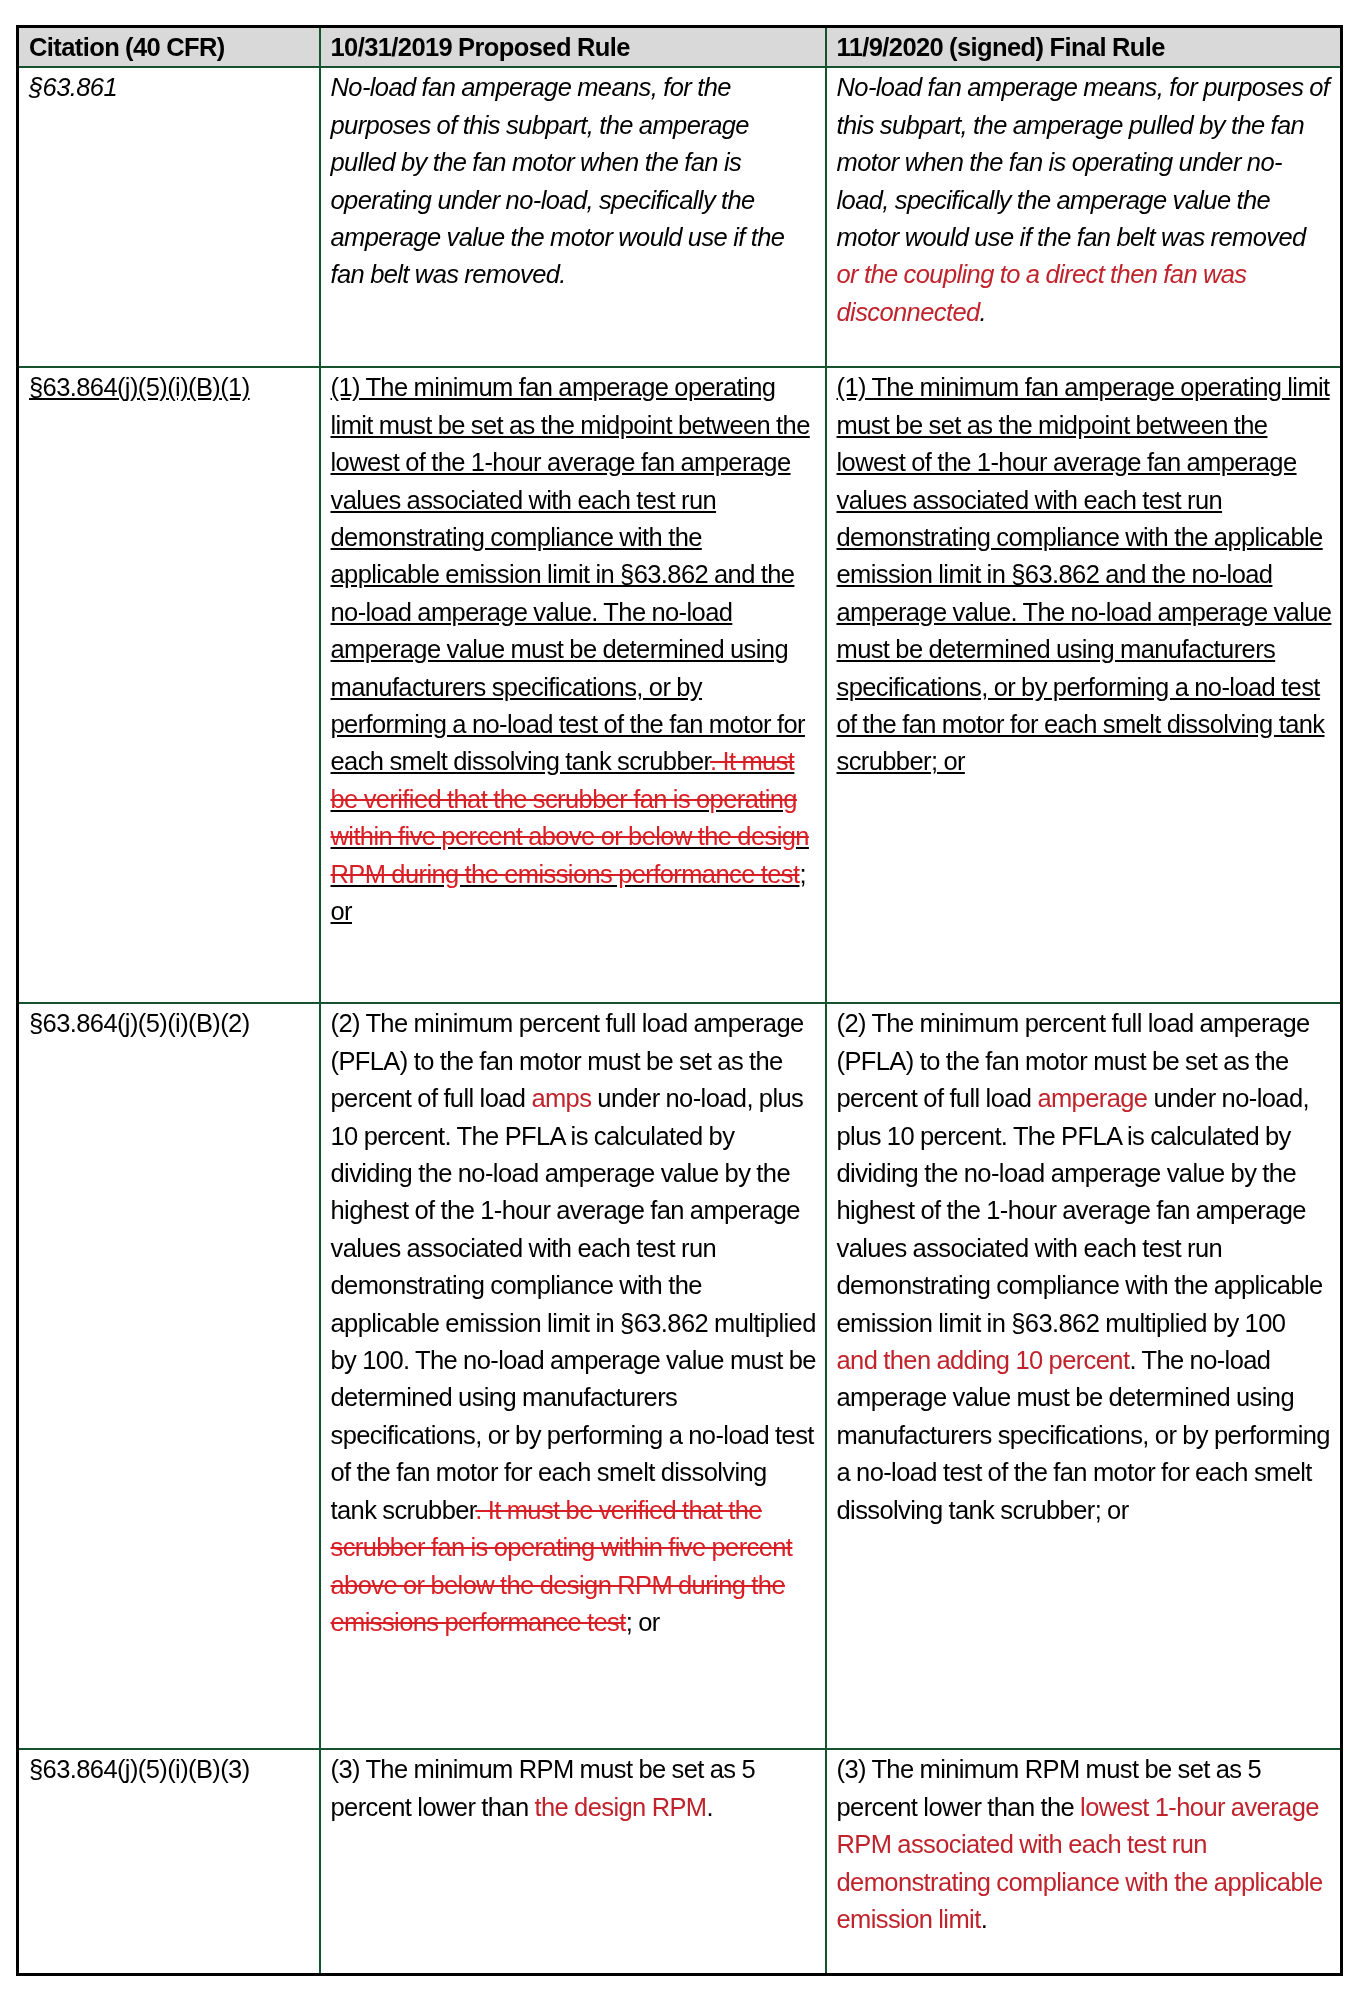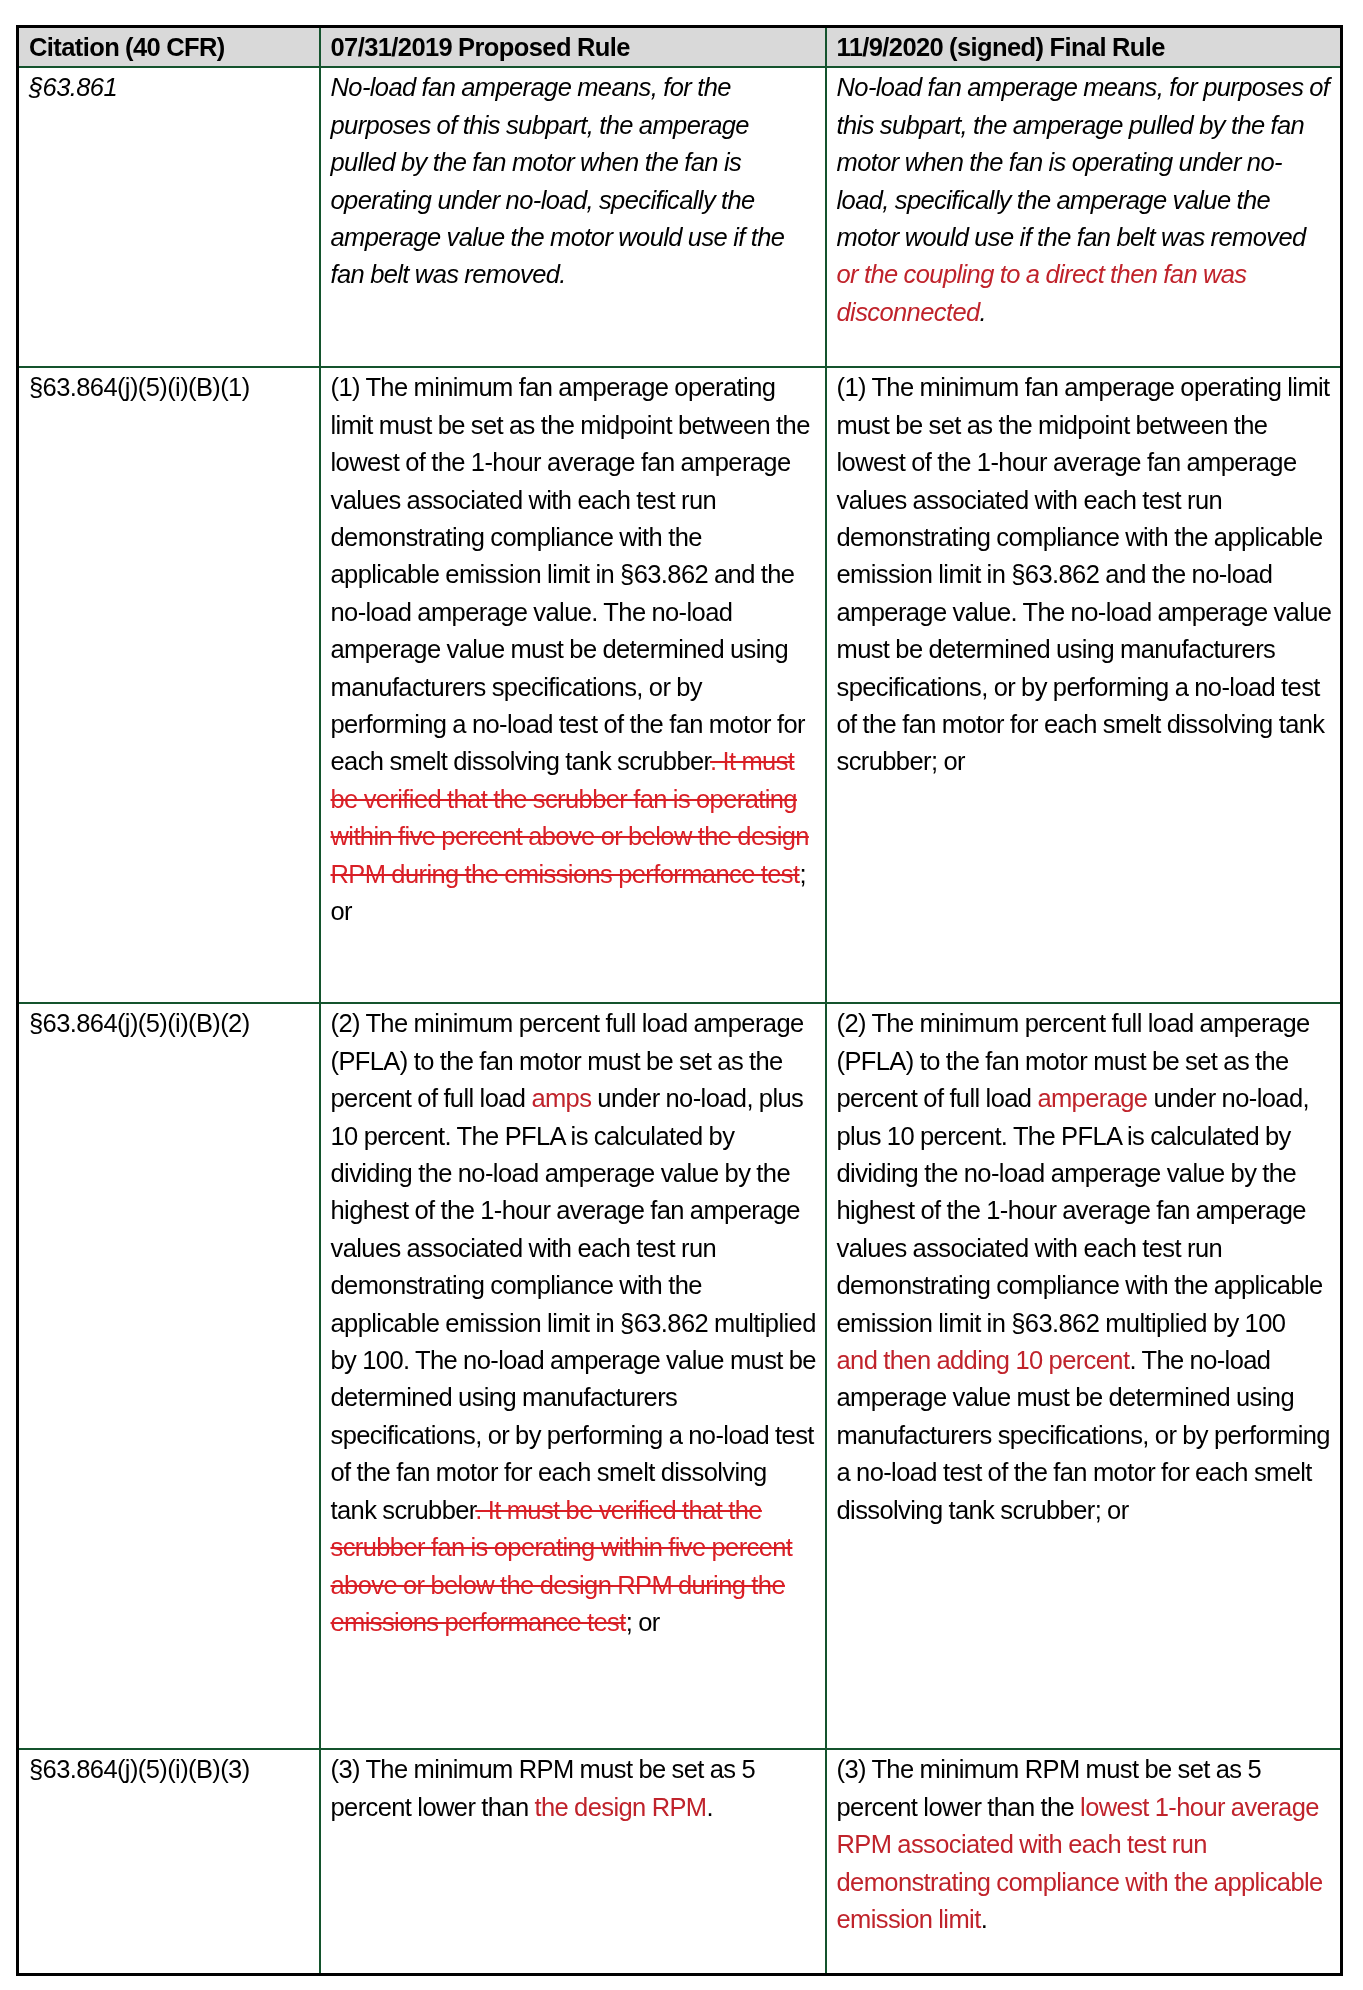--- a/index.html
+++ b/index.html
@@ -13,40 +13,40 @@
   table.cmp col.c1 { width: 302px; }
   table.cmp col.c2 { width: 506px; }
   table.cmp col.c3 { width: 516px; }
   table.cmp th, table.cmp td {
     border: 2px solid #14532d; vertical-align: top; text-align: left;
     padding: 1px 8px 0 10px; font-size: 25.5px; line-height: 37.4px;
     letter-spacing: -0.6px; word-spacing: -0.5px;
   }
   table.cmp th { background: #d9d9d9; font-weight: bold; height: 33px; }
   table.cmp tr.r1 td { height: 297px; font-style: italic; }
-  table.cmp tr.r2 td { height: 633px; }
+  table.cmp tr.r2 td { height: 633px; text-decoration: underline; }
   table.cmp tr.r3 td { height: 743px; }
   table.cmp tr.r4 td { height: 222px; }
   .ins { color: #c0232b; }
   .del { color: #d91f26; text-decoration: line-through; text-decoration-color: #d91f26; text-decoration-thickness: 2px; }
   .txt { color: #000; text-align: right; }
 </style>
 </head>
 <body>
 
 <table class="cmp">
   <colgroup>
       <col class="c1">
       <col class="c2">
       <col class="c3">
     </colgroup>
   <thead>
     <tr>
       <th>Citation (40 CFR)</th>
-      <th>07/31/2019 Proposed Rule</th>
+      <th>10/31/2019 Proposed Rule</th>
       <th>11/9/2020 (signed) Final Rule</th>
     </tr>
   </thead>
   <tbody>
     <tr class="r1">
       <td>§63.861</td>
       <td><span class="txt">No-load fan amperage means, for the purposes of this subpart, the amperage pulled by the fan motor when the fan is operating under no-load, specifically the amperage value the motor would use if the fan belt was removed.</span></td>
       <td><span class="txt">No-load fan amperage means, for purposes of this subpart, the amperage pulled by the fan motor when the fan is operating under no-load, specifically the amperage value the motor would use if the fan belt was removed </span><span class="ins">or the coupling to a direct then fan was disconnected</span><span class="txt">.</span></td>
     </tr>
     <tr class="r2">

